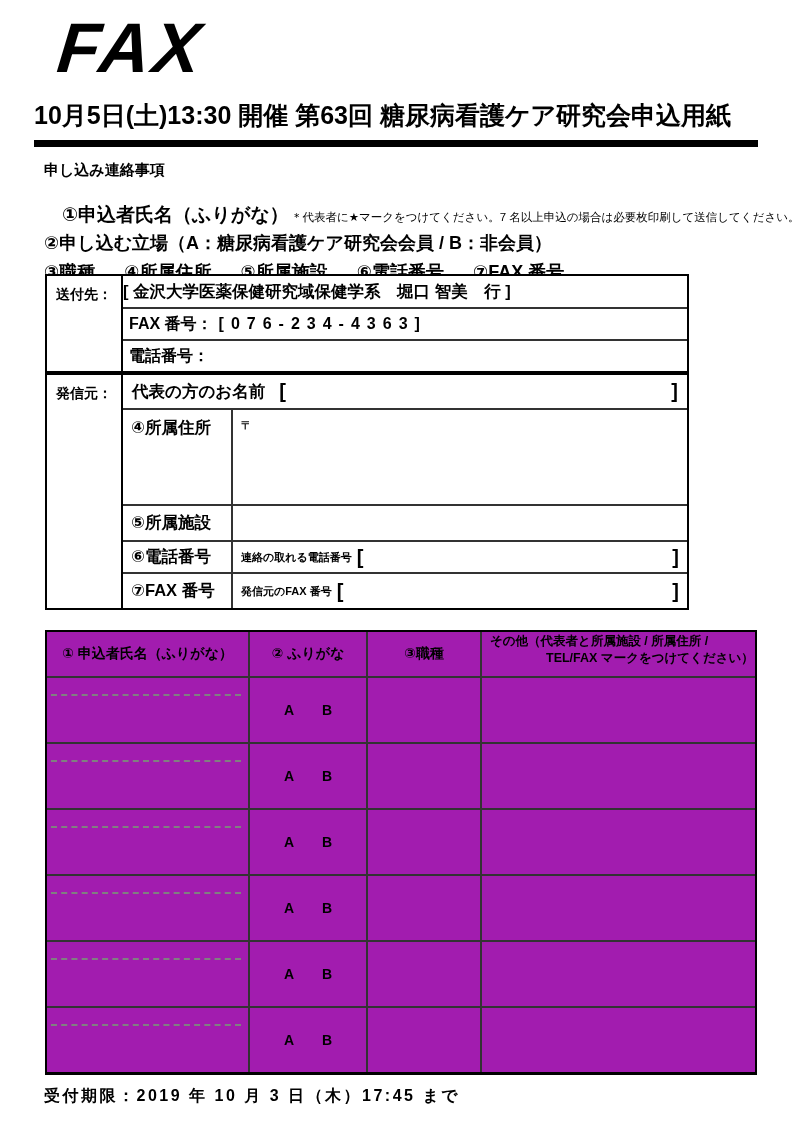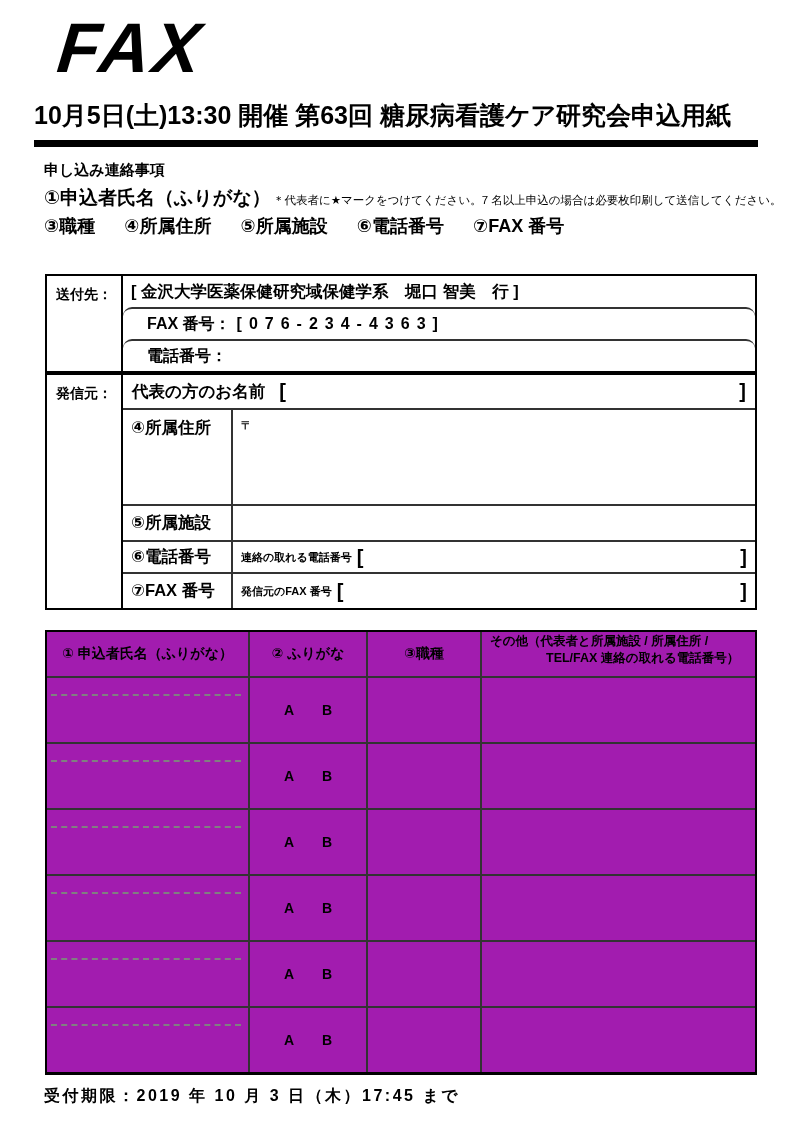--- a/index.html
+++ b/index.html
@@ -18,39 +18,39 @@
   .title {
     position:absolute; left:34px; top:99px; width:724px;
     font-size:25px; font-weight:bold; white-space:nowrap;
   }
   .title-underline {
     position:absolute; left:34px; top:140px; width:724px; height:7px; background:#000;
   }
 
   
   .instructions { position:absolute; left:44px; top:161px; width:716px; }
-  .instr-heading { font-size:15px; font-weight:bold; margin-bottom:5px; }
-  .instr-line1 { display:flex; align-items:baseline; margin-bottom:3px; white-space:nowrap; }
+  .instr-heading { font-size:15px; font-weight:bold; margin-bottom:22px; }
+  .instr-line1 { display:flex; align-items:baseline; margin-bottom:3px; white-space:nowrap;margin-left:18px; }
   .instr-item-big { font-size:19px; font-weight:bold; }
   .instr-note { font-size:11.5px; font-weight:normal; margin-left:2px; }
   .instr-line2 { font-size:18px; font-weight:bold; margin-bottom:5px; }
   .instr-line3 { display:flex; gap:29px; font-size:18px; font-weight:bold; }
 
   
-  .t1 { position:absolute; left:45px; top:274px; width:712px; border:2px solid #000; background:#fff; }
+  .t1 { position:absolute; left:45px; top:274px; width:644px; border:2px solid #000; background:#fff; }
   .t1-section { display:flex; }
   .t1-side { width:76px; border-right:2px solid #000; flex-shrink:0;
              font-size:14px; font-weight:bold; text-align:center; padding-top:10px; }
   .t1-main { flex:1; display:flex; flex-direction:column; min-width:0; }
   .t1-divider { height:4px; background:#000; }
 
-  .row-recipient { height:31px; display:flex; align-items:center; padding-left:8px;
+  .row-recipient { height:31px; display:flex; align-items:center; padding-left:0;
                    font-size:16.5px; font-weight:bold; white-space:nowrap; }
-  .row-faxno, .row-telno { height:32px; display:flex; align-items:center; padding-left:24px;
-                   border-top:2px solid #333; font-weight:bold; white-space:nowrap;border-radius:9px; }
+  .row-faxno, .row-telno { height:32px; display:flex; align-items:center; padding-left:6px;
+                   border-top:2px solid #333; font-weight:bold; white-space:nowrap; }
   .num-label { font-size:16px; font-weight:bold; }
   .num-value { font-size:16px; font-weight:bold; letter-spacing:7px; margin-left:6px; }
 
   .row-name { height:33px; display:flex; align-items:center; padding:12px 9px;
               font-weight:bold; }
   .row-name .name-label { font-size:16.5px; white-space:nowrap; }
   .bracket { font-size:20px; font-weight:bold; }
   .row-name .bracket-open { margin-left:14px; }
   .spacer { flex:1; }
 
@@ -99,20 +99,21 @@
 
   <div class="title">10月5日(土)13:30 開催 第63回 糖尿病看護ケア研究会申込用紙</div>
   <div class="title-underline"></div>
 
   <div class="instructions">
     <div class="instr-heading">申し込み連絡事項</div>
     <div class="instr-line1">
       <span class="instr-item-big">①申込者氏名（ふりがな）</span>
       <span class="instr-note">＊代表者に★マークをつけてください。7 名以上申込の場合は必要枚印刷して送信してください。</span>
     </div>
+    <div class="instr-line2">②申し込む立場（A：糖尿病看護ケア研究会会員 / B：非会員）</div>
     <div class="instr-line3">
       <span>③職種</span>
       <span>④所属住所</span>
       <span>⑤所属施設</span>
       <span>⑥電話番号</span>
       <span>⑦FAX 番号</span>
     </div>
   </div>
 
   <div class="t1">
@@ -179,21 +180,21 @@
       </div>
     </div>
   </div>
 
   <div class="t2">
     <div class="cell hcell">① 申込者氏名（ふりがな）</div>
     <div class="cell hcell">② ふりがな</div>
     <div class="cell hcell">③職種</div>
     <div class="cell hcell other last">
       <span class="l1">その他（代表者と所属施設 / 所属住所 /</span>
-      <span class="l2">TEL/FAX 連絡の取れる電話番号）</span>
+      <span class="l2">TEL/FAX マークをつけてください）</span>
     </div>
 
   <div class="cell bcell">
         <div class="dashed-line"></div>
       </div>
       <div class="cell bcell position">
         <span>A</span>
         <span>B</span>
       </div>
       <div class="cell bcell"></div>

